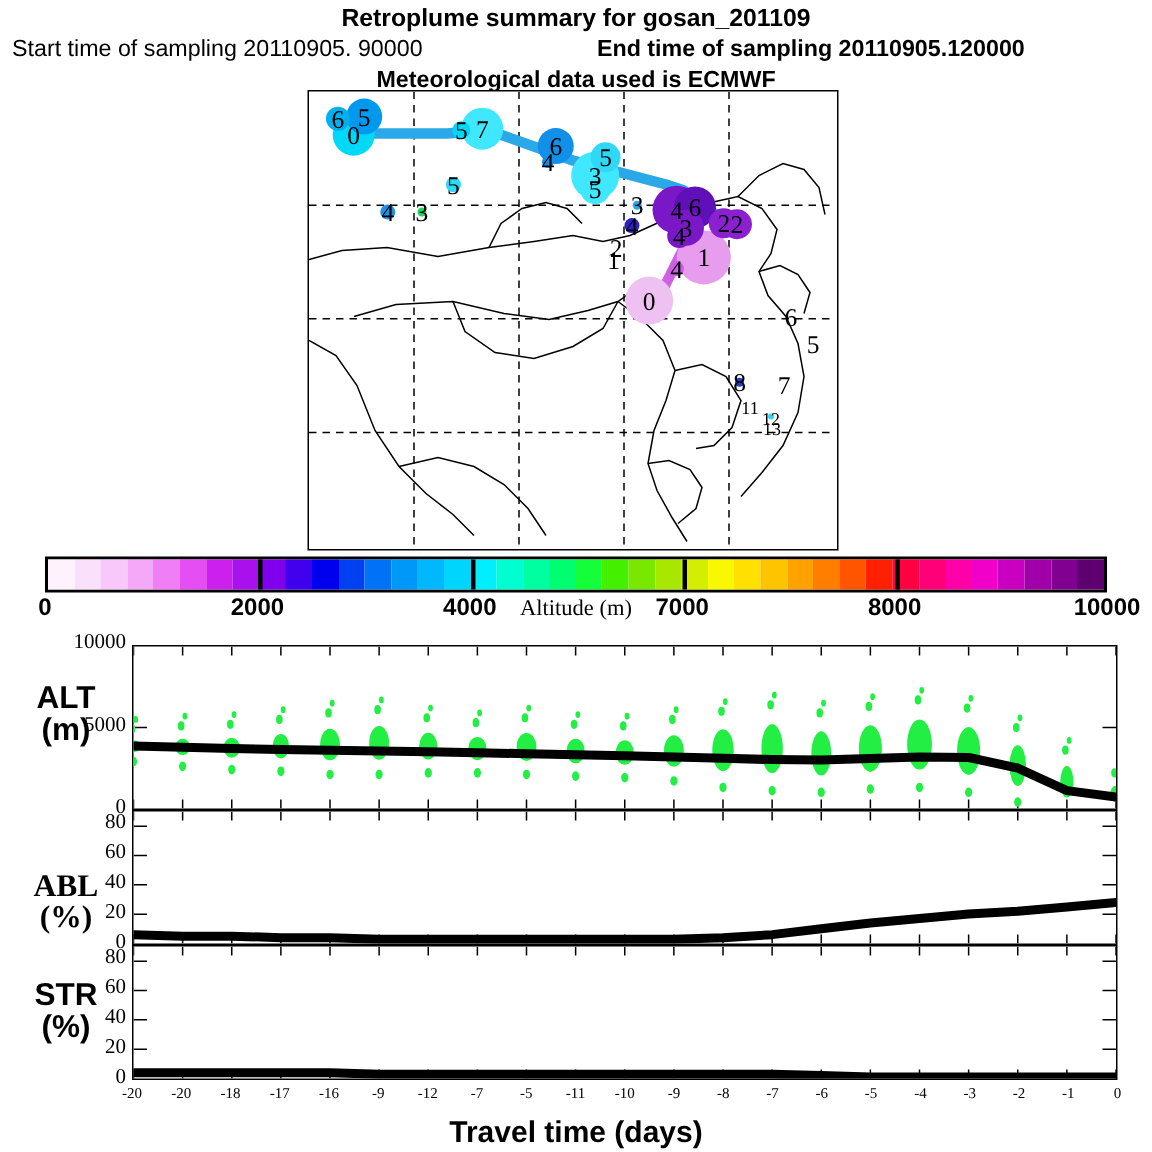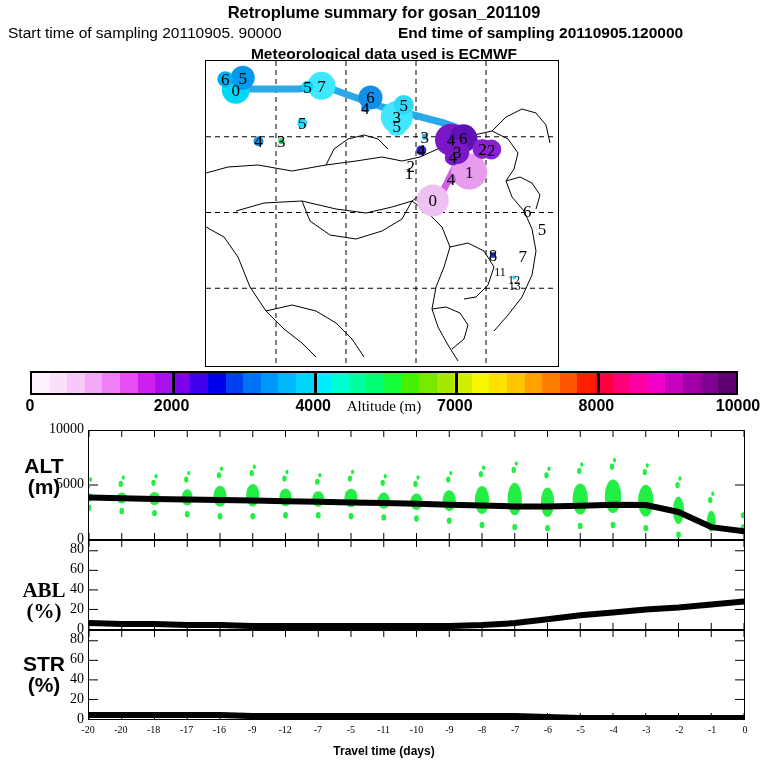--- a/index.html
+++ b/index.html
@@ -42,21 +42,21 @@
   #alt-label{left:6px;top:455px;width:76px;}
   #abl-label{left:6px;top:580px;width:76px;font-family:Liberation Serif, serif;}
   #str-label{left:6px;top:653px;width:76px;}
 
   .ytick{position:absolute;font-size:14px;text-align:right;white-space:nowrap;
          font-family:"Liberation Serif",serif;}
   .xtick{position:absolute;font-size:10px;text-align:center;white-space:nowrap;
          font-family:"Liberation Serif",serif;width:34px;}
   #xticklabels{left:0;top:724px;width:768px;height:20px;}
   #x-axis-label{left:0;top:744px;width:768px;text-align:center;
-                font-size:12px;font-weight:bold;}
+                font-size:20px;font-weight:bold;}
 </style>
 </head>
 <body>
 
 <div class="abs ttl" id="title-main">Retroplume summary for gosan_201109</div>
 <div class="abs" id="title-start">Start time of sampling 20110905. 90000</div>
 <div class="abs" id="title-end">End time of sampling 20110905.120000</div>
 <div class="abs ttl" id="title-met">Meteorological data used is ECMWF</div>
 
 <div class="abs" id="map-panel">

